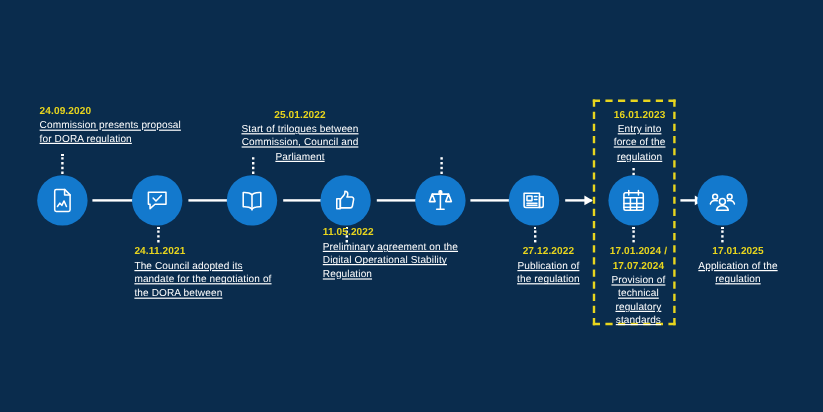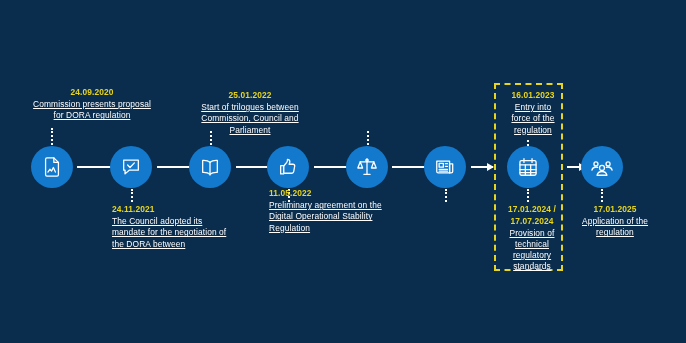--- a/index.html
+++ b/index.html
@@ -200,41 +200,45 @@
         <circle cx="12" cy="13" r="2.7"></circle>
         <path d="M6.6 21c.6-2.6 2.7-4.1 5.4-4.1s4.8 1.5 5.4 4.1z"></path>
         <circle cx="5.4" cy="8.6" r="2.2"></circle>
         <path d="M1 15.3c.5-2.1 2.2-3.3 4.4-3.3.7 0 1.3.1 1.9.3"></path>
         <circle cx="18.6" cy="8.6" r="2.2"></circle>
         <path d="M23 15.3c-.5-2.1-2.2-3.3-4.4-3.3-.7 0-1.3.1-1.9.3"></path>
       </svg>
     </span>
   </div>
 
-  <div class="label" style="left:33px; top:87px;text-align:center;">
+  <div class="label" style="left:33px; top:87px;">
     <span class="date">24.09.2020</span>
     <span class="desc">Commission presents proposal for DORA regulation</span>
   </div>
 
   <div class="label" style="left:112px; top:204px;">
     <span class="date">24.11.2021</span>
     <span class="desc">The Council adopted its mandate for the negotiation of the DORA between</span>
   </div>
 
   <div class="label" style="left:191px; top:90px;text-align:center;">
     <span class="date">25.01.2022</span>
     <span class="desc">Start of trilogues between Commission, Council and Parliament</span>
   </div>
 
   <div class="label" style="left:269px; top:188px; width:125px;">
     <span class="date">11.05.2022</span>
     <span class="desc">Preliminary agreement on the Digital Operational Stability Regulation</span>
   </div>
 
 
+  <div class="label narrow" style="left:426px; top:204px; width:62px;">
+    <span class="date">27.12.2022</span>
+    <span class="desc">Publication of the regulation</span>
+  </div>
 
   <div class="label narrow" style="left:505px; top:90px; width:56px;">
     <span class="date">16.01.2023</span>
     <span class="desc">Entry into force of the regulation</span>
   </div>
 
   <div class="label narrow" style="left:505px; top:204px; width:54px;">
     <span class="date">17.01.2024 / 17.07.2024</span>
     <span class="desc">Provision of technical regulatory standards</span>
   </div>

